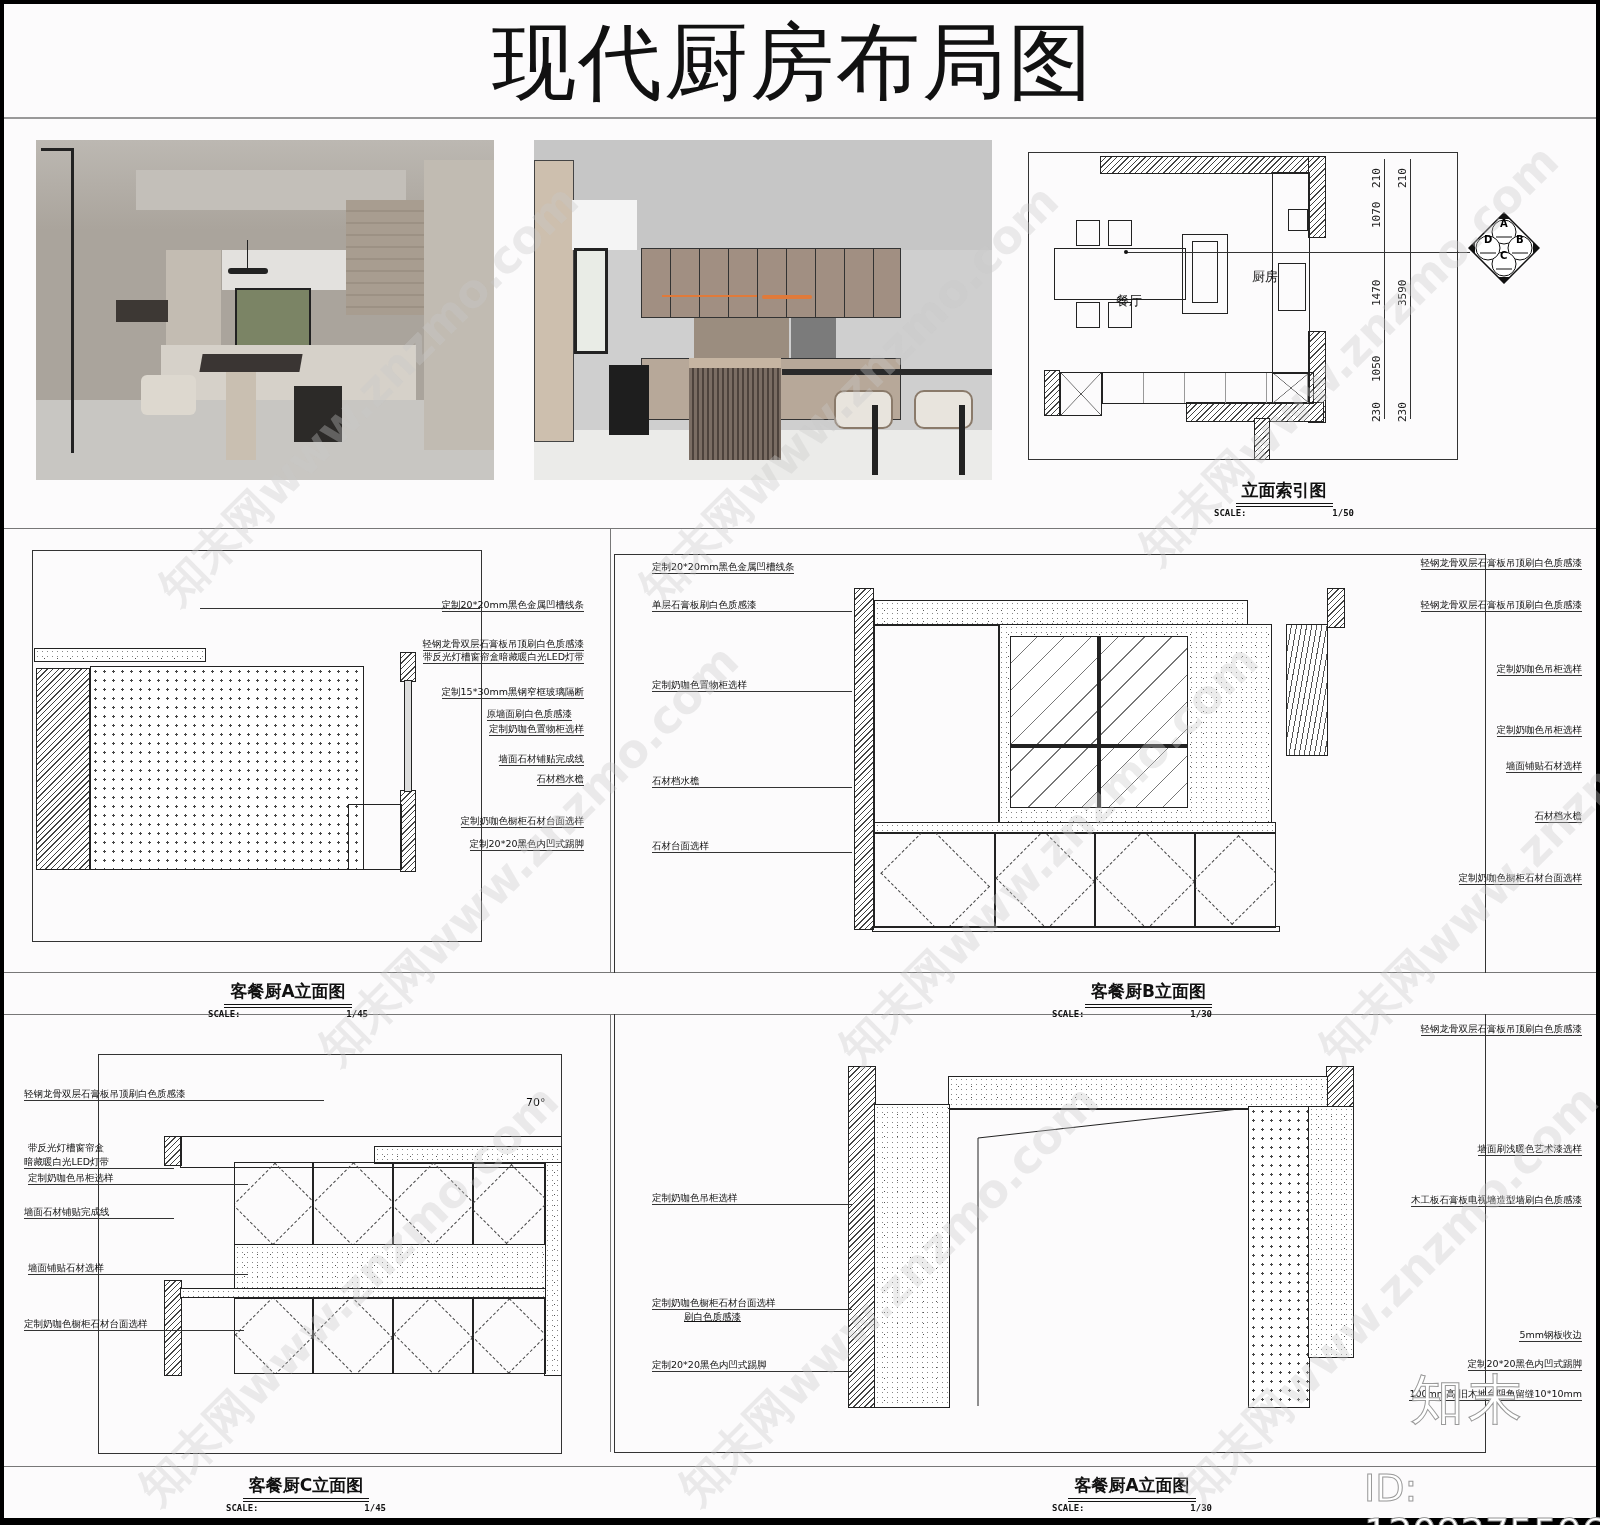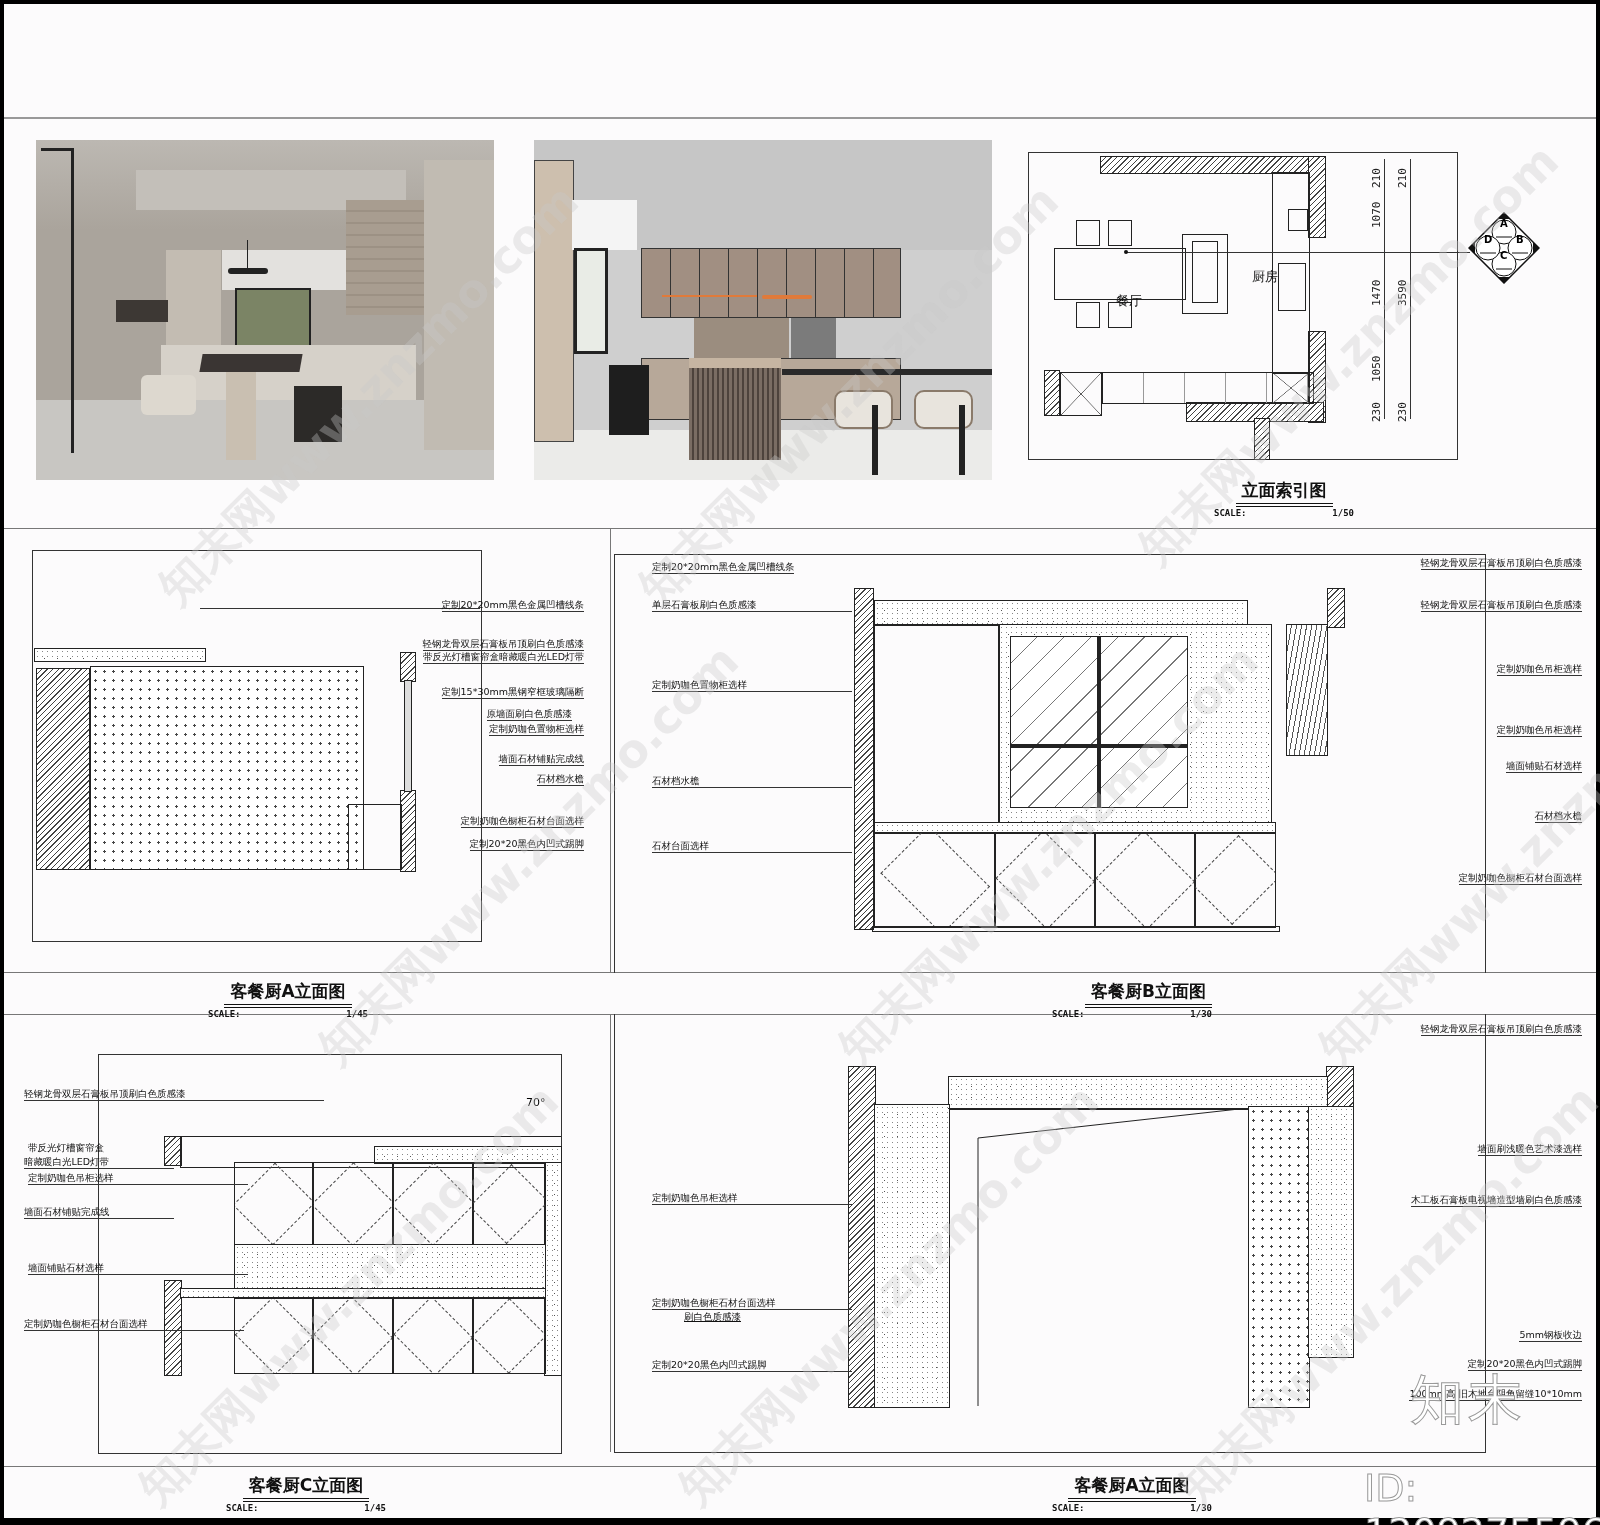--- a/index.html
+++ b/index.html
@@ -31,20 +31,21 @@
   .wm{position:absolute;font-size:46px;color:rgba(200,200,200,0.35);font-weight:bold;transform:rotate(-45deg);white-space:nowrap;pointer-events:none;}
   .brand{position:absolute;left:1406px;top:1360px;font-size:54px;color:#fff;-webkit-text-stroke:1px #999;font-family:"DejaVu Sans",sans-serif;letter-spacing:4px;}
   .idlabel{position:absolute;left:1364px;top:1466px;font-size:38px;color:#fff;-webkit-text-stroke:1px #999;font-family:"DejaVu Sans",sans-serif;}
   .marker{position:absolute;left:1464px;top:208px;width:72px;height:72px;}
 </style>
 </head>
 <body>
 
 <div class="sheet">
 
+  <div class="title">现代厨房布局图</div>
   <div class="hline" style="left:0;top:113px;width:1592px;background:#999;height:2px;"></div>
 
   <div class="photo" style="left:32px;top:136px;width:458px;height:340px;background:#aaa49c;">
     <div style="position:absolute;left:0;top:0;width:458px;height:90px;background:linear-gradient(#bcb8b2,#aaa49c);"></div>
     <div style="position:absolute;left:100px;top:30px;width:270px;height:40px;background:#c3bfb9;"></div>
     <div style="position:absolute;left:0;top:260px;width:458px;height:80px;background:#c8c6c2;"></div>
     <div style="position:absolute;left:5px;top:8px;width:30px;height:302px;border:3px solid #222;border-left:none;border-bottom:none;"></div>
     <div style="position:absolute;left:130px;top:110px;width:55px;height:95px;background:#c3bcb2;"></div>
     <div style="position:absolute;left:186px;top:110px;width:125px;height:40px;background:#e3e1de;"></div>
     <div style="position:absolute;left:199px;top:148px;width:72px;height:58px;background:#7b8465;border:2px solid #222;"></div>

